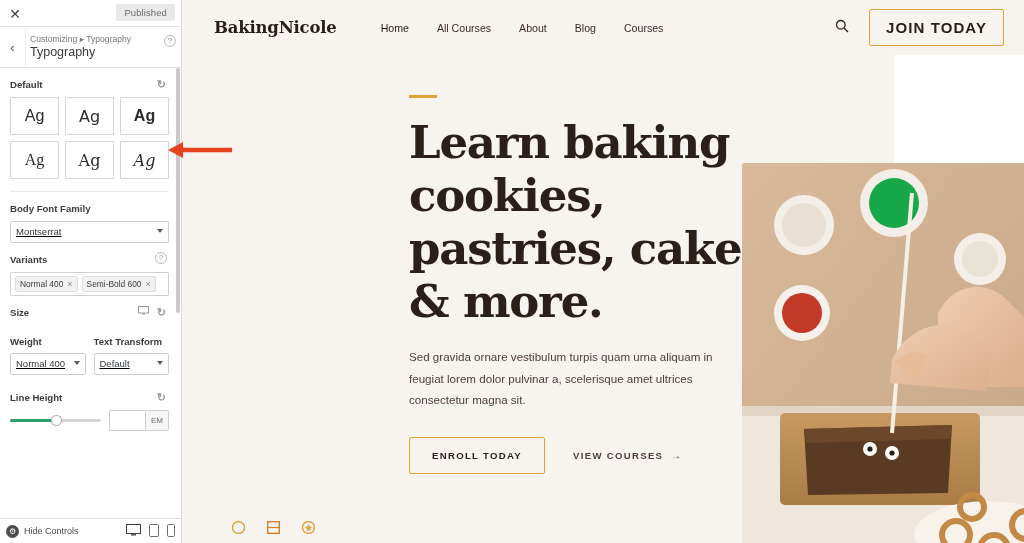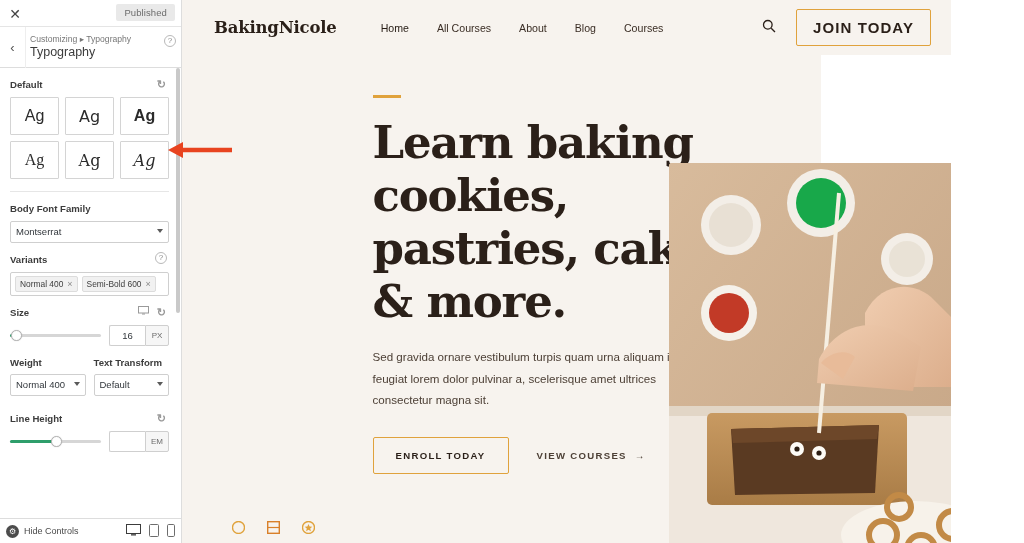--- a/index.html
+++ b/index.html
@@ -91,21 +91,21 @@
   }
   .preset.p1 { font-family:"Liberation Sans", sans-serif; }
   .preset.p2 { font-family:"DejaVu Sans", sans-serif; }
   .preset.p3 { font-family:"Liberation Sans", sans-serif; font-weight:bold; }
   .preset.p4 { font-family:"Liberation Serif", serif; }
   .preset.p5 { font-family:"DejaVu Serif", serif; }
   .preset.p6 { font-family:"DejaVu Serif", serif; font-style:italic; }
 
   .hr { height:1px; background:#e6e6e6; margin:4px 0 0 0; }
 
-  .select-wrap { position:relative; margin-bottom:6px; }
+  .select-wrap { position:relative; margin-bottom:6px;text-decoration:underline; }
   select.cz-select, .fake-select {
     width:100%; height:22px; font-size:9.5px; color:#32373c;
     border:1px solid #cfcfcf; border-radius:2px; background:#fff;
     padding:0 18px 0 5px; appearance:none; -webkit-appearance:none;
     line-height:20px; cursor:pointer;
   }
   .select-wrap .caret {
     position:absolute; right:6px; top:8px; pointer-events:none;
     border-left:3.5px solid transparent; border-right:3.5px solid transparent;
     border-top:4.5px solid #5a5a5a;
@@ -157,21 +157,21 @@
   .hide-ctrls .gear {
     width:13px; height:13px; border-radius:50%; background:#4c4c4c; color:#fff;
     font-size:8px; line-height:13px; text-align:center;
   }
   .devices { display:flex; gap:8px; align-items:center; }
   .devices span { color:#6d6d6d; font-size:11px; cursor:pointer; }
   .devices .active { color:#2b2b2b; }
 
   
   #preview {
-    position:absolute; left:182px; top:0; width:769px; height:543px;
+    position:absolute; left:182px; top:0; width:842px; height:543px;
     background:#f7f3ee; overflow:hidden;
   }
   .site-nav {
     height:55px; display:flex; align-items:center; padding:0 20px 0 32px;
     position:relative; background:#f7f3ee;
   }
   .brand {
     font-family:"DejaVu Serif", serif; font-weight:bold;
     font-size:16.5px; color:#2a1f18; letter-spacing:-.2px;
   }
@@ -293,30 +293,20 @@
 
       <div class="sec-label">
         <span>Size</span>
         <span class="devicon">
           <svg width="11" height="9" viewBox="0 0 11 9">
             <rect x="0.5" y="0.5" width="10" height="6.5" fill="none" stroke="#9a9a9a"></rect>
             <rect x="4" y="7.5" width="3" height="1" fill="#9a9a9a"></rect>
           </svg>
         </span>
         <span class="reset">↻</span>
-      </div>
-      <div class="slider-row">
-        <div class="track">
-          <div class="fill" style="width:6%"></div>
-          <div class="knob" style="left:1%"></div>
-        </div>
-        <div class="numunit">
-          <div class="num-box">16</div>
-          <div class="unit-box">PX</div>
-        </div>
       </div>
 
       <div class="two-col">
         <div>
           <div class="sub-label">Weight</div>
           <div class="select-wrap">
             <div class="fake-select">Normal 400</div>
             <span class="caret"></span>
           </div>
         </div>

